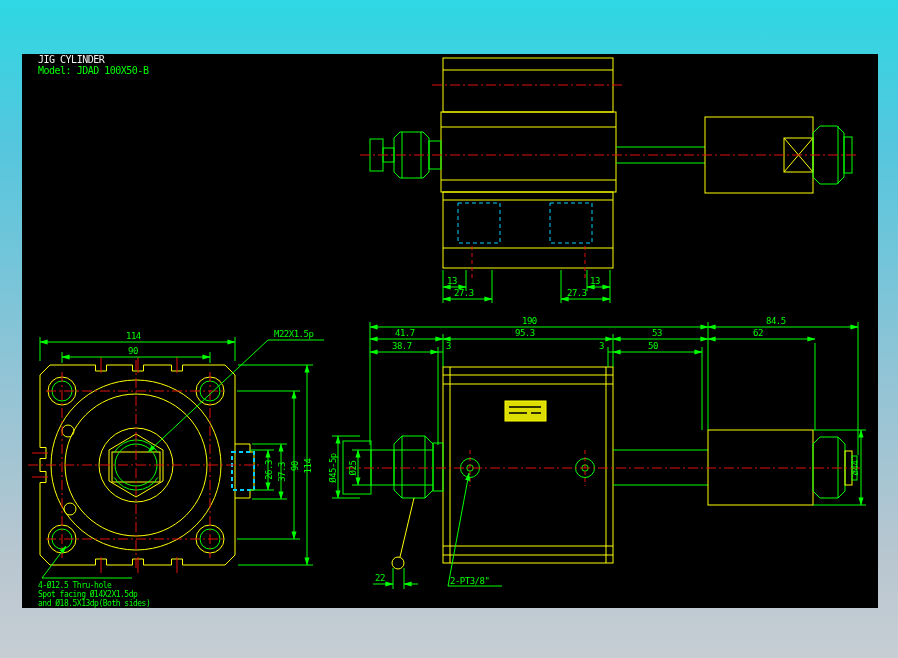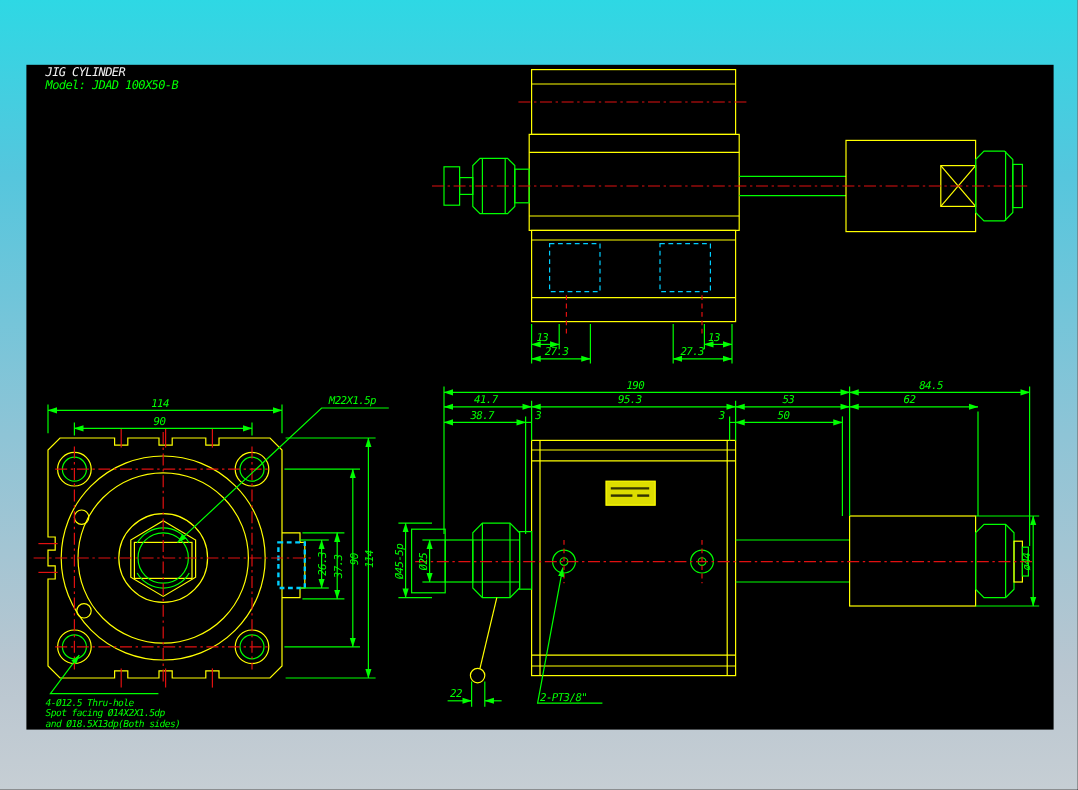--- a/index.html
+++ b/index.html
@@ -1,20 +1,19 @@
 <!DOCTYPE html>
 <html><head>
 <meta charset="utf-8">
 <style>
   html,body{margin:0;padding:0;background:#888;}
   .frame{
     position:relative;width:898px;height:658px;overflow:hidden;
     background:linear-gradient(180deg,#2ed8e4 0%,#55c6dd 22%,#8ec4d6 55%,#b9c6d0 85%,#c6ced4 100%);
     font-family:"DejaVu Sans Mono",monospace;
-    font-style:italic;
   }
   svg{position:absolute;left:0;top:0;}
   .t{font-family:"DejaVu Sans Mono",monospace;font-size:9px;fill:#00ff00;letter-spacing:-0.5px;}
   .tw{font-family:"DejaVu Sans Mono",monospace;font-size:10px;fill:#f2f2f2;letter-spacing:-0.5px;}
   .tg{font-family:"DejaVu Sans Mono",monospace;font-size:10px;fill:#00ff00;letter-spacing:-0.5px;}
   .tn{font-family:"DejaVu Sans Mono",monospace;font-size:8px;fill:#00ff00;letter-spacing:-0.5px;}
   .y{stroke:#ffff00;fill:none;stroke-width:1;}
   .g{stroke:#00ff00;fill:none;stroke-width:1;}
   .r{stroke:#e01010;fill:none;stroke-width:1;stroke-dasharray:10 3 2 3;}
   .rs{stroke:#e01010;fill:none;stroke-width:1;}

